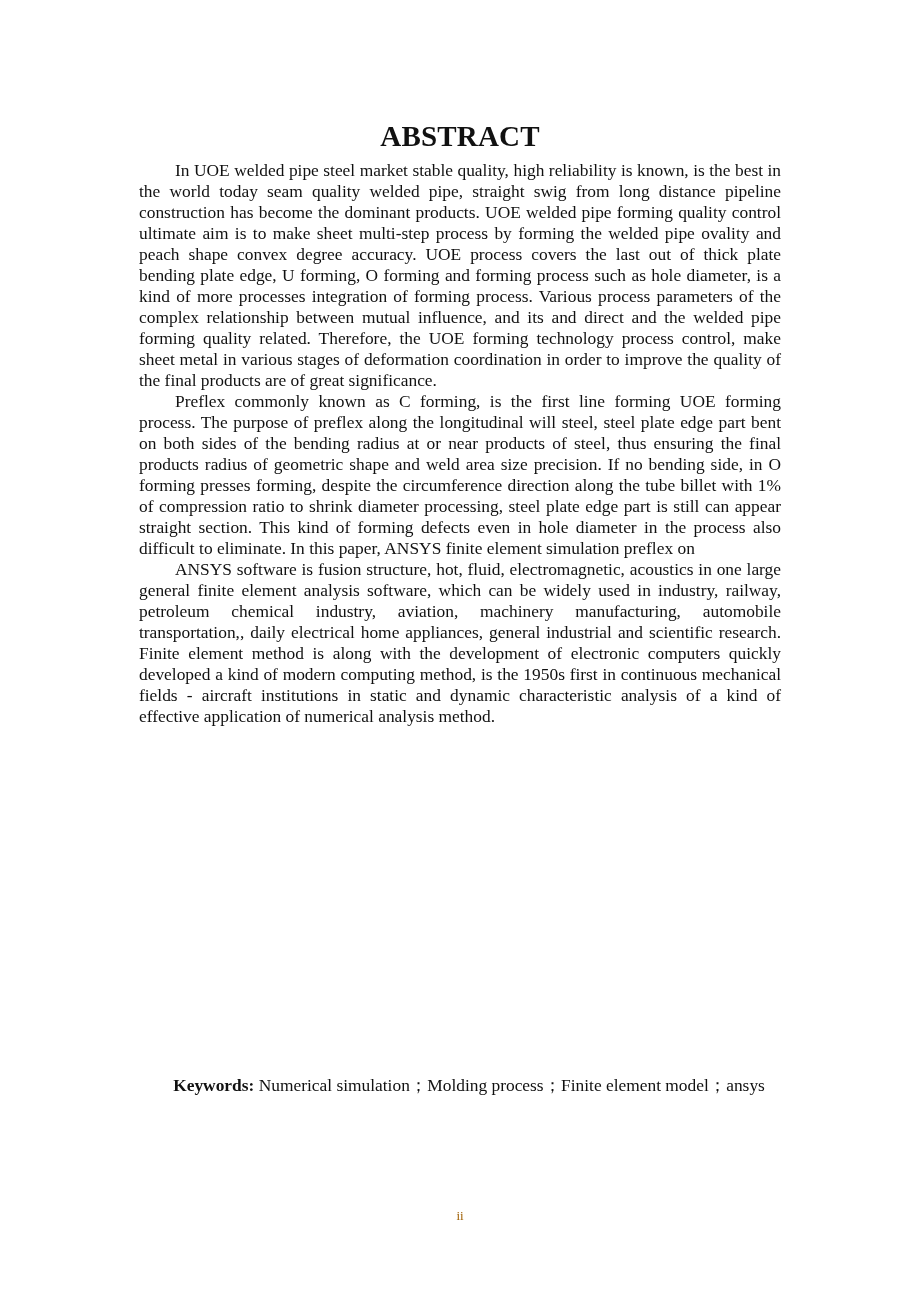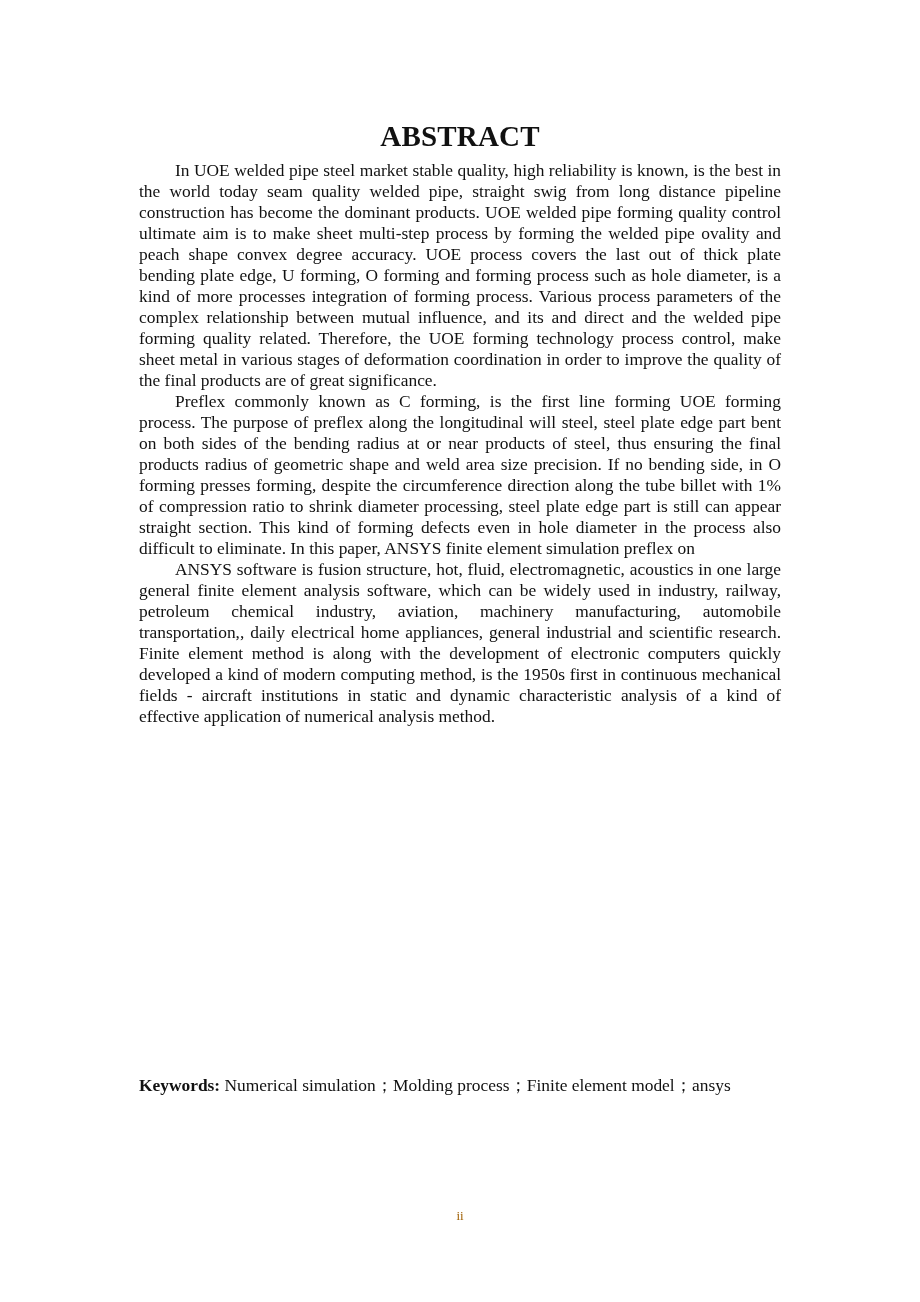--- a/index.html
+++ b/index.html
@@ -49,20 +49,21 @@
     }
     .keywords {
       position: absolute;
       left: 139px;
       top: 1070px;
       width: 660px;
       font-size: 17.4px;
       line-height: 30px;
       white-space: nowrap;
       margin: 0;
+      text-align: center;
     }
     .keywords .kw-label {
       font-weight: bold;
     }
     .page-number {
       position: absolute;
       left: 0;
       top: 1208px;
       width: 920px;
       text-align: center;

